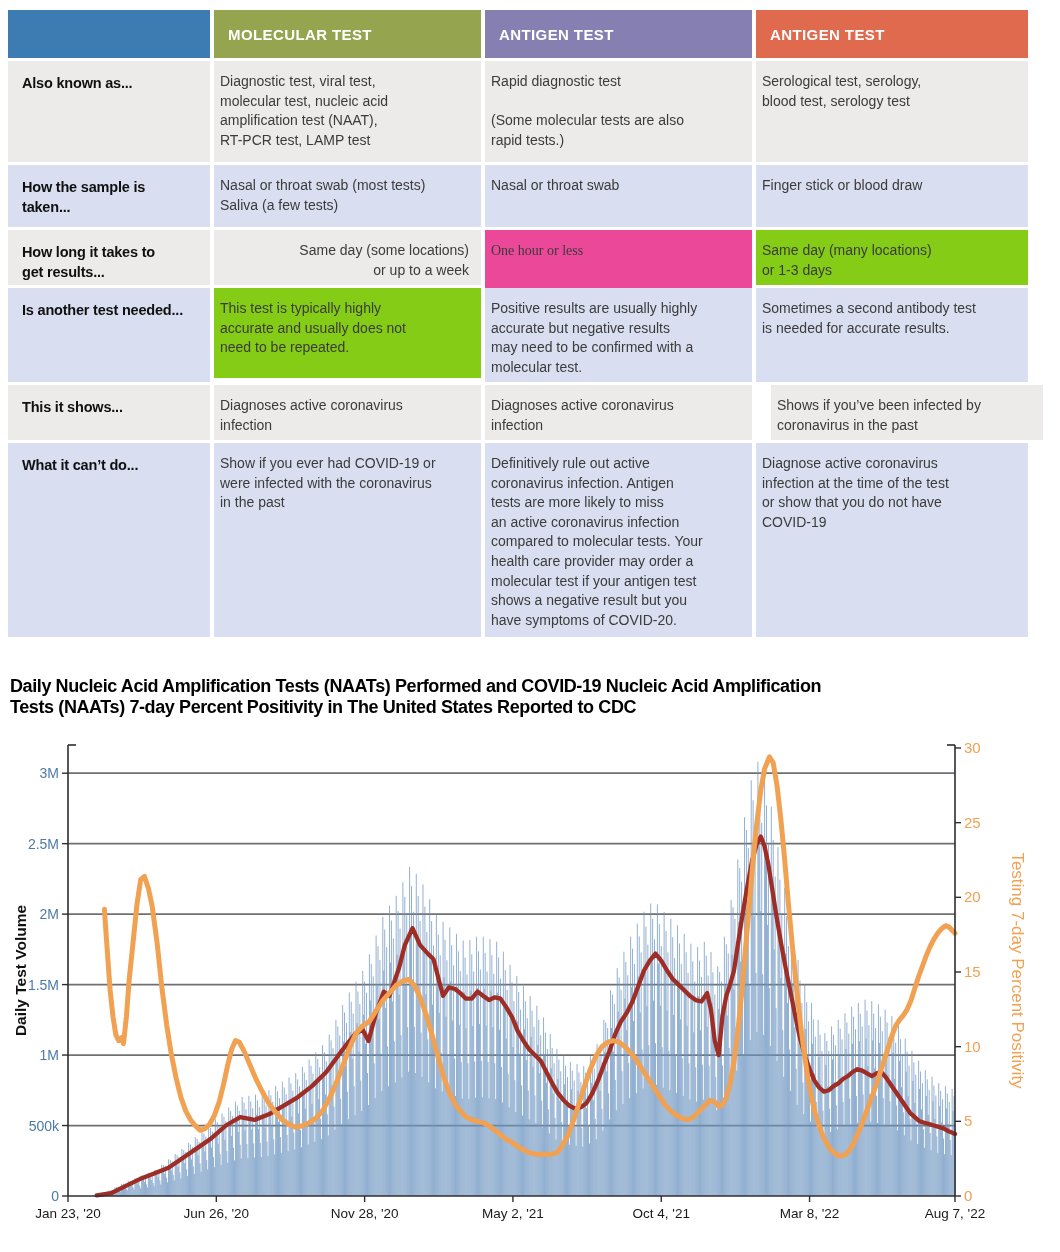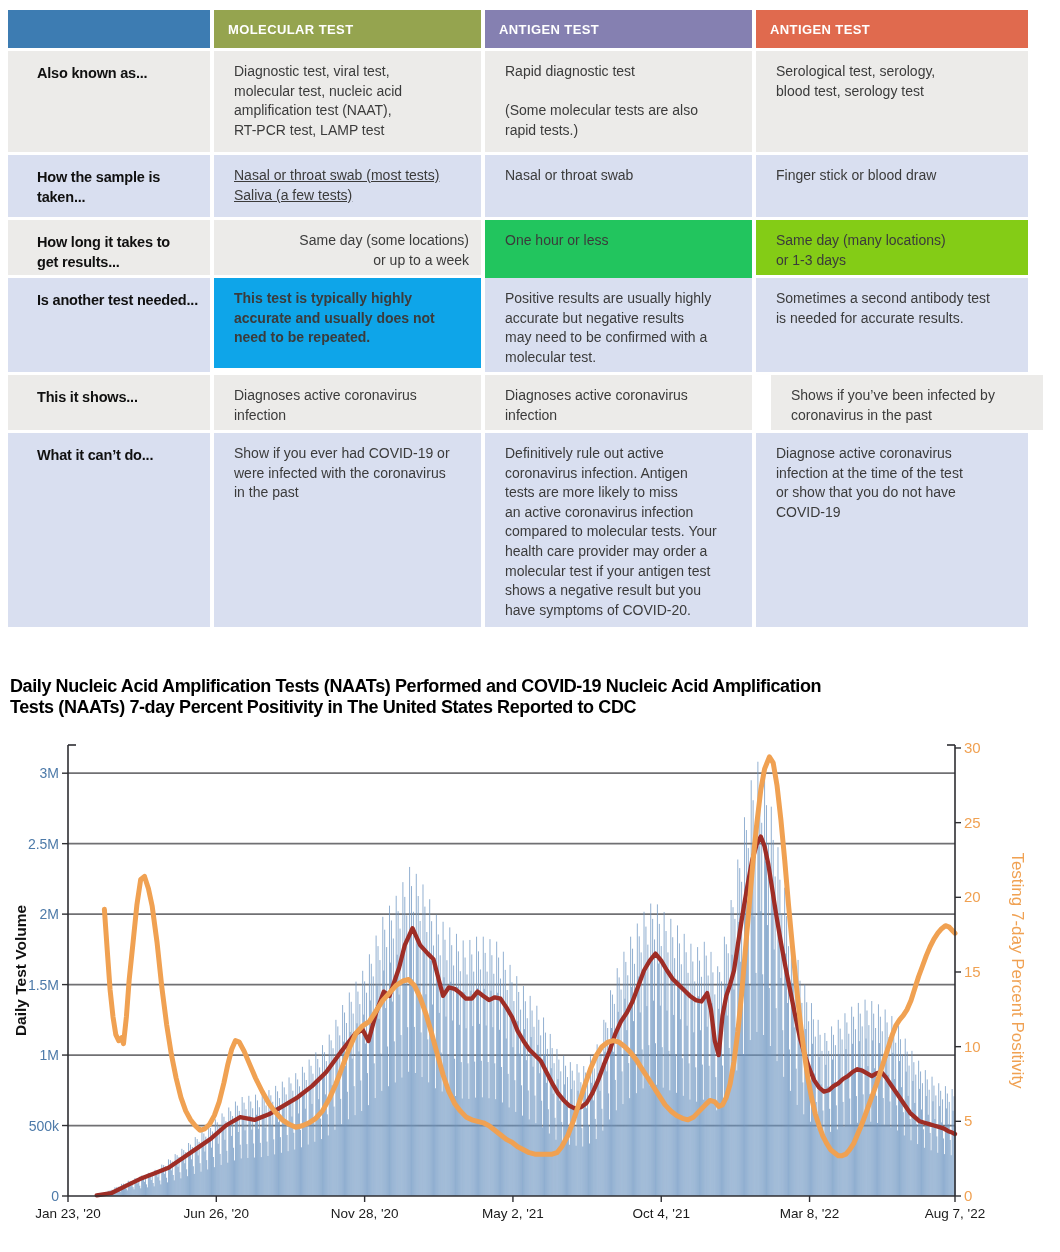--- a/index.html
+++ b/index.html
@@ -4,29 +4,29 @@
 <style>
   html,body{margin:0;padding:0;}
   body{
     width:1060px;height:1252px;position:relative;background:#ffffff;
     font-family:"Liberation Sans", sans-serif;
   }
   #cmp-table{position:absolute;left:8px;top:10px;}
   .trow{display:flex;gap:4px;margin-bottom:3px;}
   .cell{box-sizing:border-box;flex:0 0 auto;}
   .hcell{
-    color:#fff;font-weight:bold;font-size:13px;letter-spacing:.4px;
-    display:flex;align-items:center;padding-left:14px;height:38px;
+    color:#fff;font-weight:bold;font-size:15px;letter-spacing:.4px;
+    display:flex;align-items:center;padding-left:14px;height:48px;
   }
   .lcell{
     font-weight:bold;color:#101010;font-size:14.5px;letter-spacing:-.2px;
-    padding:12px 10px 0 29px;white-space:pre-line;line-height:1.4;
+    padding:12px 10px 0 14px;white-space:pre-line;line-height:1.4;
   }
   .bcell{
-    color:#3b3b3b;font-size:14px;padding:11px 12px 0 20px;
+    color:#3b3b3b;font-size:14px;padding:11px 12px 0 6px;
     white-space:pre-line;line-height:1.4;
   }
   #chart-title{
     position:absolute;left:10px;top:676px;width:1020px;
     font-weight:bold;font-size:18px;line-height:1.18;letter-spacing:-.4px;
     color:#000;white-space:pre-line;
   }
   #chart-svg{position:absolute;left:0;top:730px;}
   #chart-svg text{font-family:"Liberation Sans", sans-serif;}
 </style>
@@ -49,37 +49,37 @@
       <div class="cell bcell" style="width: 267px; background: rgb(236, 235, 233); height: 101px;">Rapid diagnostic test
 
 (Some molecular tests are also
 rapid tests.)</div>
       <div class="cell bcell" style="width: 272px; background: rgb(236, 235, 233); height: 101px;">Serological test, serology,
 blood test, serology test</div>
     </div>
     <div class="trow" style="height: 62px;">
       <div class="cell lcell" style="width: 202px; background: rgb(217, 223, 240); height: 62px;">How the sample is
 taken...</div>
-      <div class="cell bcell" style="width: 267px; background: rgb(217, 223, 240); height: 62px; text-decoration: underline;">Nasal or throat swab (most tests)
+      <div class="cell bcell" style="width: 267px; background: rgb(217, 223, 240); height: 62px;">Nasal or throat swab (most tests)
 Saliva (a few tests)</div>
       <div class="cell bcell" style="width: 267px; background: rgb(217, 223, 240); height: 62px;">Nasal or throat swab</div>
       <div class="cell bcell" style="width: 272px; background: rgb(217, 223, 240); height: 62px;">Finger stick or blood draw</div>
     </div>
     <div class="trow" style="height: 55px;">
       <div class="cell lcell" style="width: 202px; background: rgb(236, 235, 233); height: 55px;">How long it takes to
 get results...</div>
       <div class="cell bcell" style="width: 267px; background: rgb(236, 235, 233); height: 55px; text-align: right;">Same day (some locations)
 or up to a week</div>
-      <div class="cell bcell" style="width: 267px; background: #22c55e; height: 64px;">One hour or less</div>
+      <div class="cell bcell" style="width: 267px; background: #ec4899; height: 64px; font-family: Liberation Serif, serif;">One hour or less</div>
       <div class="cell bcell" style="width: 272px; background: #84cc16; height: 55px;">Same day (many locations)
 or 1-3 days</div>
     </div>
     <div class="trow" style="height: 94px;">
       <div class="cell lcell" style="width: 202px; background: rgb(217, 223, 240); height: 94px;">Is another test needed...</div>
-      <div class="cell bcell" style="width: 267px; background: #0ea5e9; height: 90px; font-weight: bold;">This test is typically highly
+      <div class="cell bcell" style="width: 267px; background: #84cc16; height: 90px;">This test is typically highly
 accurate and usually does not
 need to be repeated.</div>
       <div class="cell bcell" style="width: 267px; background: rgb(217, 223, 240); height: 94px;">Positive results are usually highly
 accurate but negative results
 may need to be confirmed with a
 molecular test.</div>
       <div class="cell bcell" style="width: 272px; background: rgb(217, 223, 240); height: 94px;">Sometimes a second antibody test
 is needed for accurate results.</div>
     </div>
     <div class="trow" style="height: 55px;">

